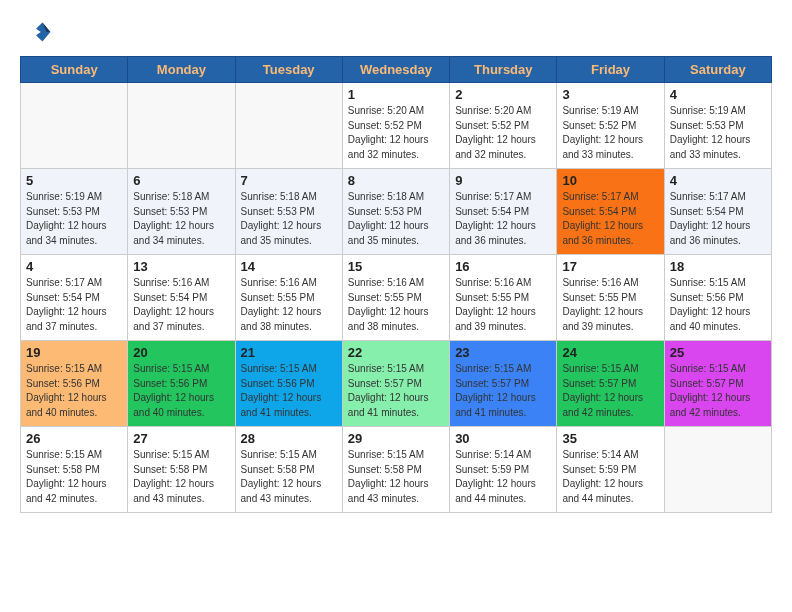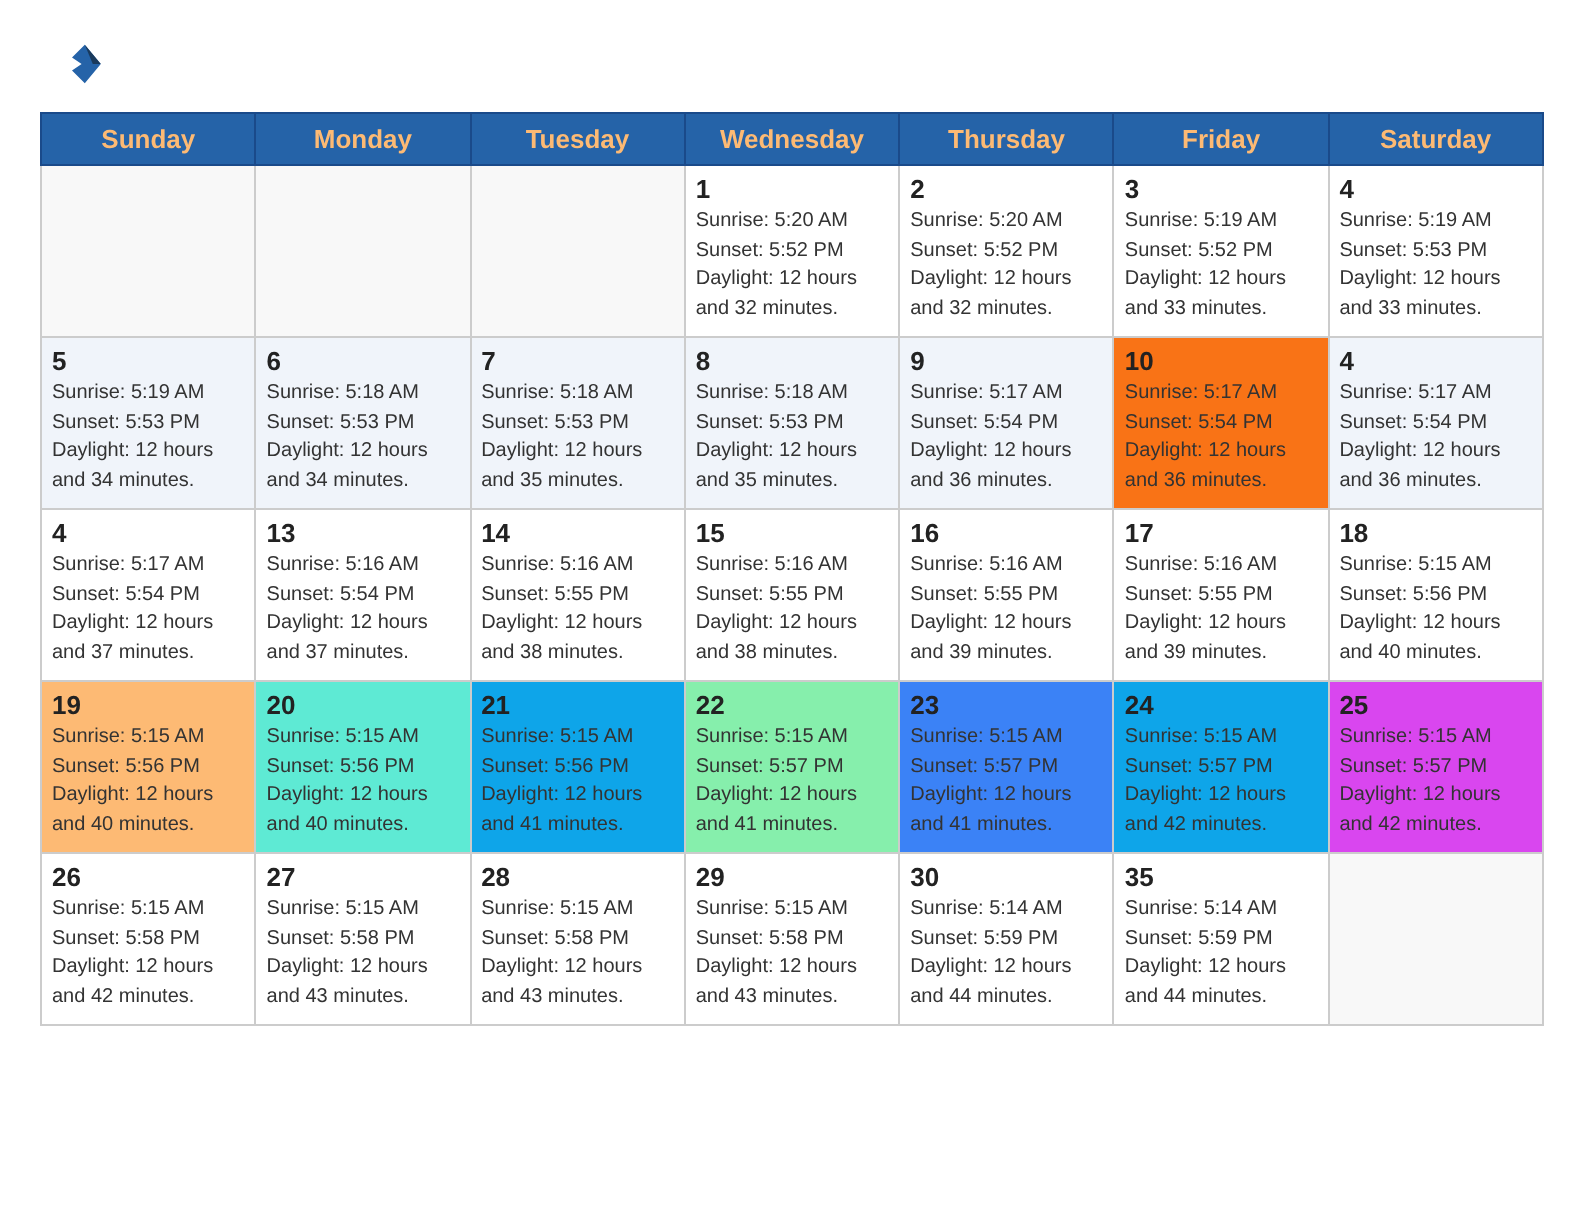--- a/index.html
+++ b/index.html
@@ -264,21 +264,21 @@
           </td>
         </tr>
         <tr>
           <td style="background: #fdba74;">
             <span class="day-number">19</span>
             <div class="cell-info" style="white-space: pre-line;">Sunrise: 5:15 AM
 Sunset: 5:56 PM
 Daylight: 12 hours
 and 40 minutes.</div>
           </td>
-          <td style="background: #5eead4;">
+          <td style="background: #22c55e;">
             <span class="day-number">20</span>
             <div class="cell-info" style="white-space: pre-line;">Sunrise: 5:15 AM
 Sunset: 5:56 PM
 Daylight: 12 hours
 and 40 minutes.</div>
           </td>
           <td style="background: #0ea5e9;">
             <span class="day-number">21</span>
             <div class="cell-info" style="white-space: pre-line;">Sunrise: 5:15 AM
 Sunset: 5:56 PM
@@ -292,21 +292,21 @@
 Daylight: 12 hours
 and 41 minutes.</div>
           </td>
           <td style="background: #3b82f6;">
             <span class="day-number">23</span>
             <div class="cell-info" style="white-space: pre-line;">Sunrise: 5:15 AM
 Sunset: 5:57 PM
 Daylight: 12 hours
 and 41 minutes.</div>
           </td>
-          <td style="background: #0ea5e9;">
+          <td style="background: #22c55e;">
             <span class="day-number">24</span>
             <div class="cell-info" style="white-space: pre-line;">Sunrise: 5:15 AM
 Sunset: 5:57 PM
 Daylight: 12 hours
 and 42 minutes.</div>
           </td>
           <td style="background: #d946ef;">
             <span class="day-number">25</span>
             <div class="cell-info" style="white-space: pre-line;">Sunrise: 5:15 AM
 Sunset: 5:57 PM

